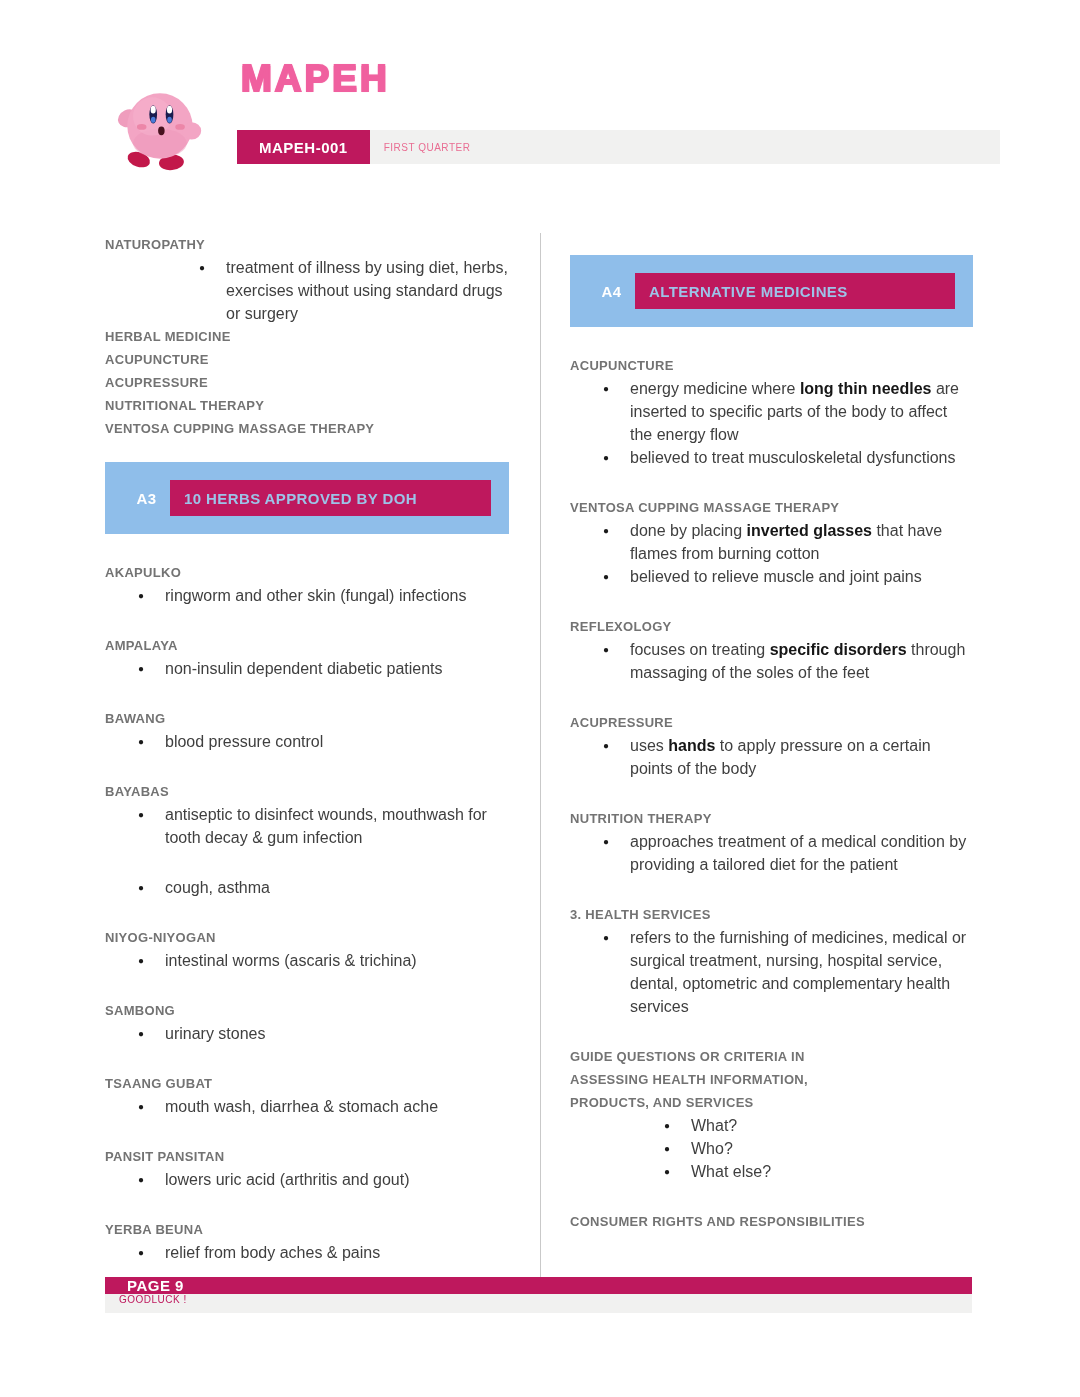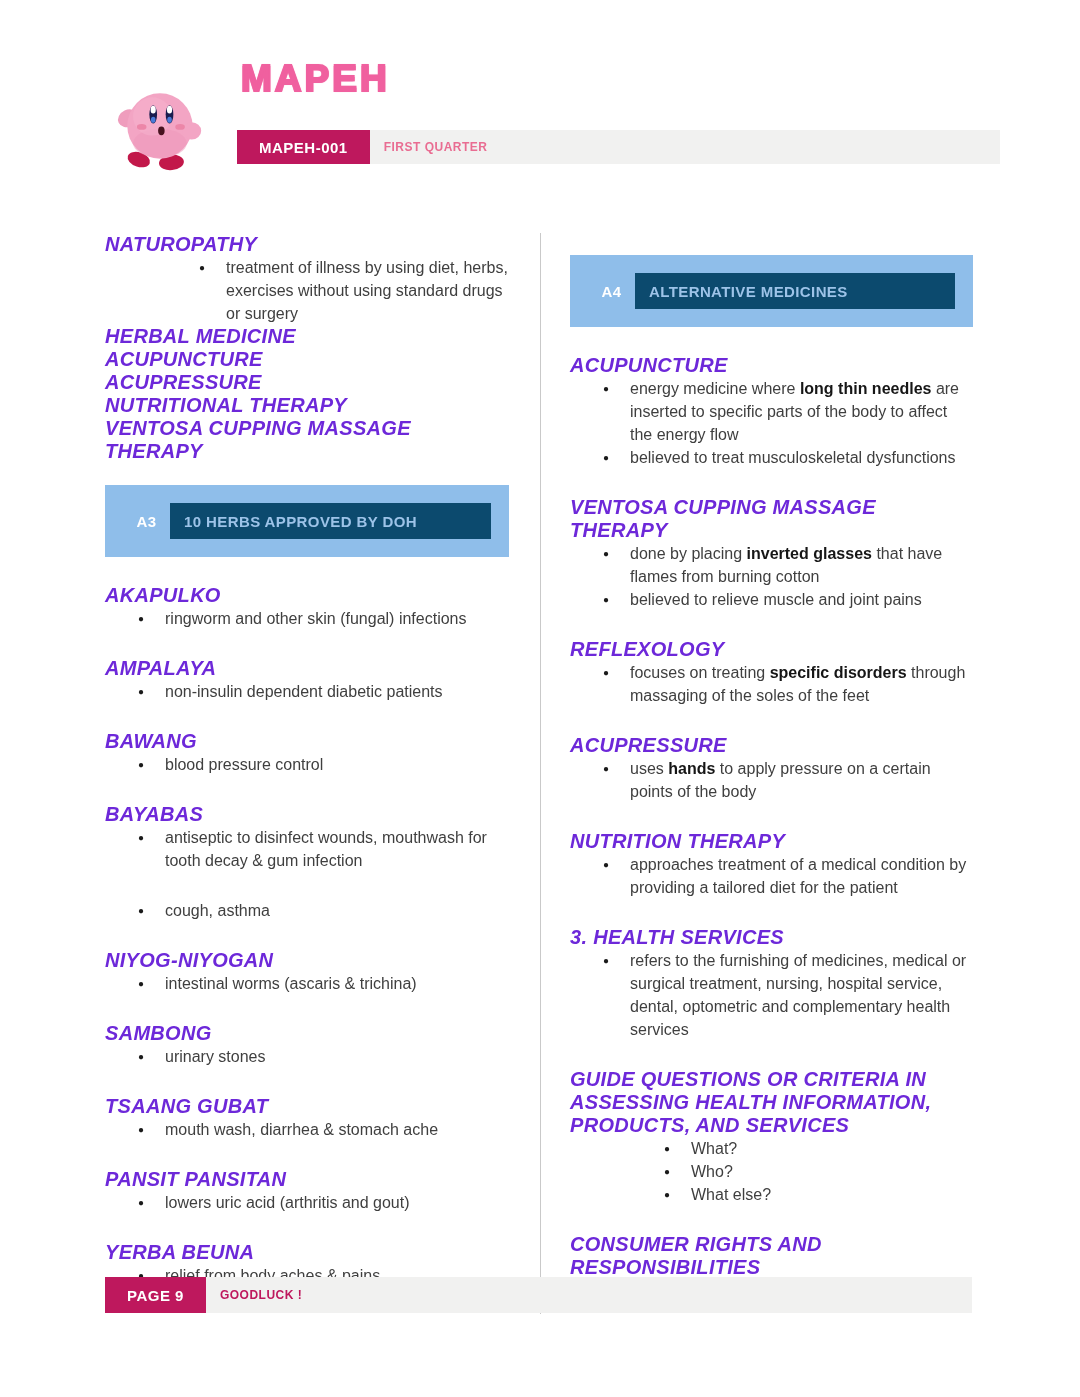--- a/index.html
+++ b/index.html
@@ -21,59 +21,60 @@
   .header-bar{
     position:absolute;left:237px;top:130px;width:763px;height:34px;
     display:flex;background:#f1f1f0;
   }
   .badge{
     background:#be185d;color:#ffffff;font-weight:700;font-size:15px;
     letter-spacing:.5px;display:flex;align-items:center;padding:0 22px;
   }
   .bar-text{
     display:flex;align-items:center;padding:0 0 0 14px;
-    font-weight:700;font-size:12px;letter-spacing:.5px;
+    font-weight:400;font-size:10px;letter-spacing:.5px;
   }
   .bar-text.pink{color:#e96d92;}
   .bar-text.blue{color:#be185d;}
   
   .columns{
     display:flex;margin:33px 0 0 105px;width:868px;align-items:stretch;
   }
   .col{font-size:16px;line-height:23px;}
   .col-left{width:404px;padding-right:31px;}
   .divider{width:1px;background:#c9c9c9;}
   .col-right{width:403px;padding-left:29px;}
   .block{margin-bottom:27px;}
   .block.tight{margin-bottom:0;}
   .topic-heading{
-    color:#6d28d9;font-weight:700;font-size:20px;letter-spacing:.3px;
-    line-height:23px;white-space:pre-line;font-style:italic;
+    color:#737373;font-weight:700;font-size:13px;letter-spacing:.3px;
+    line-height:23px;white-space:pre-line;
   }
   .bullet{display:flex;margin-left:33px;}
   .bullet.wide{margin-left:94px;}
   .dot{width:27px;flex:0 0 27px;font-size:10px;line-height:23px;color:#1a1a1a;}
   .btext{flex:1;}
   .b{color:#161616;font-weight:700;}
   
   .banner{
     display:flex;background:#8fbeea;padding:18px;margin-top:22px;
   }
   .banner-tag{
     width:47px;flex:0 0 47px;display:flex;align-items:center;justify-content:center;
     color:#ffffff;font-weight:700;font-size:15px;letter-spacing:.5px;
   }
   .banner-title{
-    flex:1;background:#0c4a6e;height:36px;display:flex;align-items:center;
+    flex:1;background:#be185d;height:36px;display:flex;align-items:center;
     padding:0 14px;color:#9dc3e8;font-weight:700;font-size:15px;letter-spacing:.4px;
   }
   
   .page-footer{
     position:absolute;left:105px;top:1277px;width:867px;height:36px;display:flex;
     background:#f1f1f0;
+    flex-direction:column;
   }
 </style>
 </head>
 <body>
 
 <div class="page-header">
   <div class="kirby">
     <svg viewBox="0 0 100 100" width="100" height="96">
       <ellipse cx="19" cy="42" rx="11" ry="9" fill="#ef9dbd" transform="rotate(-25 19 42)"></ellipse>
       <ellipse cx="30" cy="85" rx="12" ry="7.5" fill="#c2184a" transform="rotate(18 30 85)"></ellipse>

